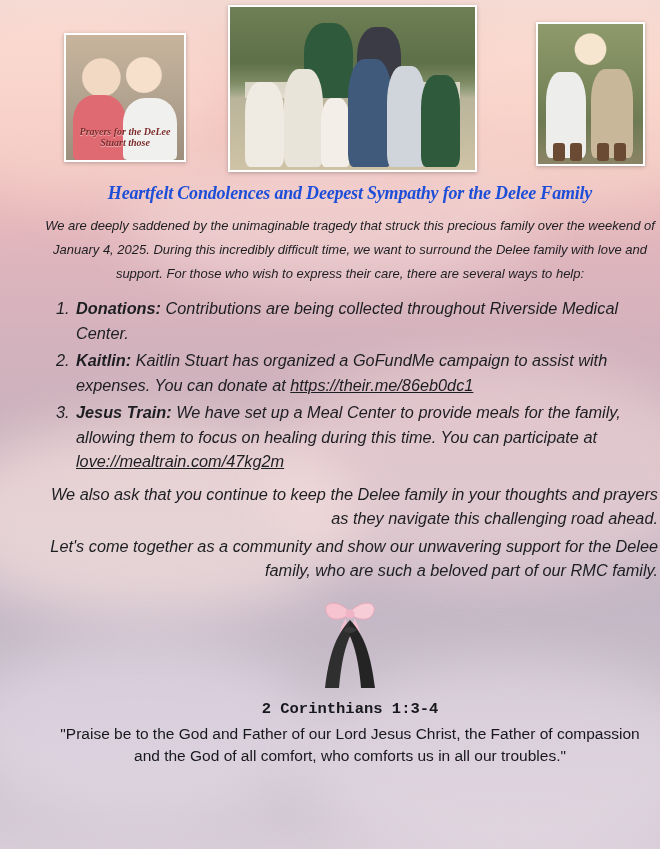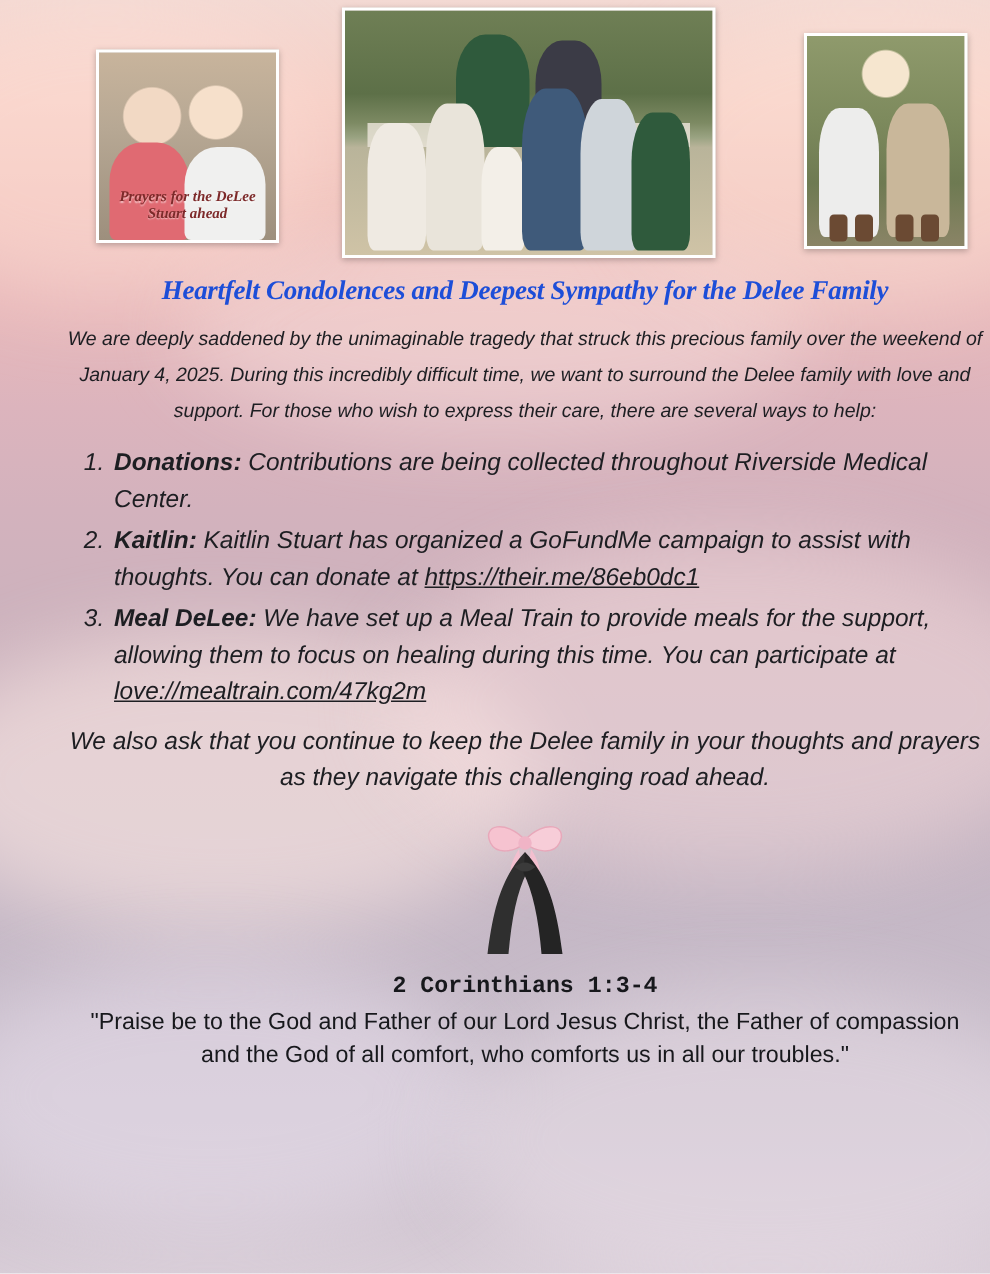--- a/index.html
+++ b/index.html
@@ -150,21 +150,21 @@
   ol.help-list b {
     font-weight: bold;
     margin-top: 24px;
   }
   a.link {
     color: #1d1e22;
     text-decoration: underline;
   }
   .closing {
     margin: 8px 22px 0;
-    text-align: center;
+    text-align: right;
     font-family: "Liberation Sans", sans-serif;
     font-style: italic;
     font-size: 16.3px;
     line-height: 24px;
     color: #1d1e22;
   }
   .closing .para2 {
     display: block;
     margin-top: 4px;
   }
@@ -214,21 +214,21 @@
 <div class="page">
 
   <div class="photos">
 
     <div class="photo photo-left">
       <div class="ph-l-bg"></div>
       <div class="ph-l-dress1"></div>
       <div class="ph-l-dress2"></div>
       <div class="ph-l-caption">
         <span>Prayers for the DeLee</span><br>
-        <span>Stuart ahead</span>
+        <span>Stuart those</span>
       </div>
     </div>
 
     <div class="photo photo-center">
       <div class="ph-c-bg"></div>
       <div class="ph-c-bench"></div>
       <div class="ph-c-man"></div>
       <div class="ph-c-woman"></div>
       <div class="ph-c-p ph-c-p1"></div>
       <div class="ph-c-p ph-c-p2"></div>
@@ -252,29 +252,30 @@
 
   <h1 class="headline">Heartfelt Condolences and Deepest Sympathy for the Delee Family</h1>
 
   <p class="intro">We are deeply saddened by the unimaginable tragedy that struck this precious family over the weekend of January 4, 2025. During this incredibly difficult time, we want to surround the Delee family with love and support. For those who wish to express their care, there are several ways to help:</p>
 
   <ol class="help-list">
     <li>
       <b>Donations:</b><span> Contributions are being collected throughout Riverside Medical Center.</span>
     </li>
     <li>
-      <b>Kaitlin:</b><span> Kaitlin Stuart has organized a GoFundMe campaign to assist with thoughts. You can donate at </span><a class="link" href="#">https://their.me/86eb0dc1</a>
+      <b>Kaitlin:</b><span> Kaitlin Stuart has organized a GoFundMe campaign to assist with expenses. You can donate at </span><a class="link" href="#">https://their.me/86eb0dc1</a>
     </li>
     <li>
-      <b>Meal DeLee:</b><span> We have set up a Meal Train to provide meals for the support, allowing them to focus on healing during this time. You can participate at </span><a class="link" href="#">love://mealtrain.com/47kg2m</a>
+      <b>Jesus Train:</b><span> We have set up a Meal Center to provide meals for the family, allowing them to focus on healing during this time. You can participate at </span><a class="link" href="#">love://mealtrain.com/47kg2m</a>
     </li>
   </ol>
 
   <div class="closing">
     <span>We also ask that you continue to keep the Delee family in your thoughts and prayers as they navigate this challenging road ahead.</span>
+    <span class="para2">Let's come together as a community and show our unwavering support for the Delee family, who are such a beloved part of our RMC family.</span>
   </div>
 
   <div class="ribbon-wrap">
     <svg class="ribbon" width="90" height="100" viewBox="0 0 90 100">
 
       <path d="M45 16 C32 2, 16 6, 22 18 C26 26, 38 24, 45 18 Z" fill="#f6c3d0" stroke="#e8a8ba" stroke-width="1"></path>
       <path d="M45 16 C58 2, 74 6, 68 18 C64 26, 52 24, 45 18 Z" fill="#f7cdd8" stroke="#e8a8ba" stroke-width="1"></path>
       <circle cx="45" cy="18" r="4.5" fill="#f0b4c6"></circle>
       <path d="M41 22 C36 30, 34 36, 36 42 L43 38 Z" fill="#f3bfcf"></path>
       <path d="M49 22 C54 30, 56 36, 54 42 L47 38 Z" fill="#f3bfcf"></path>

